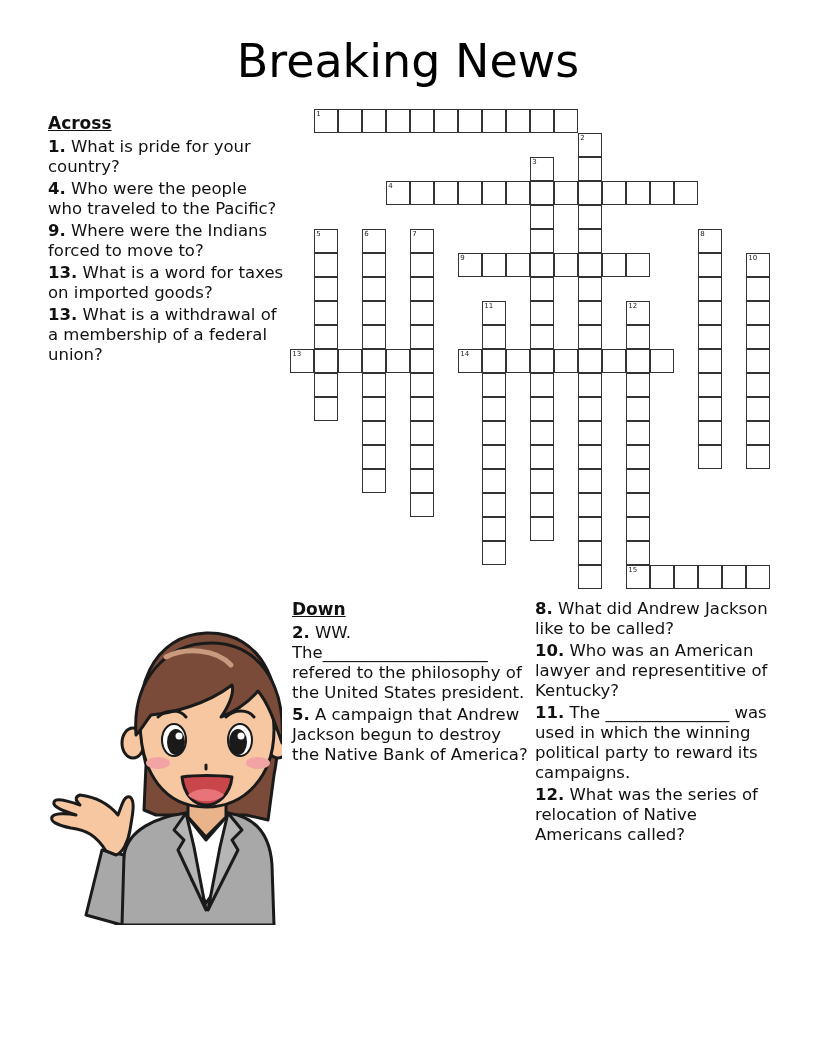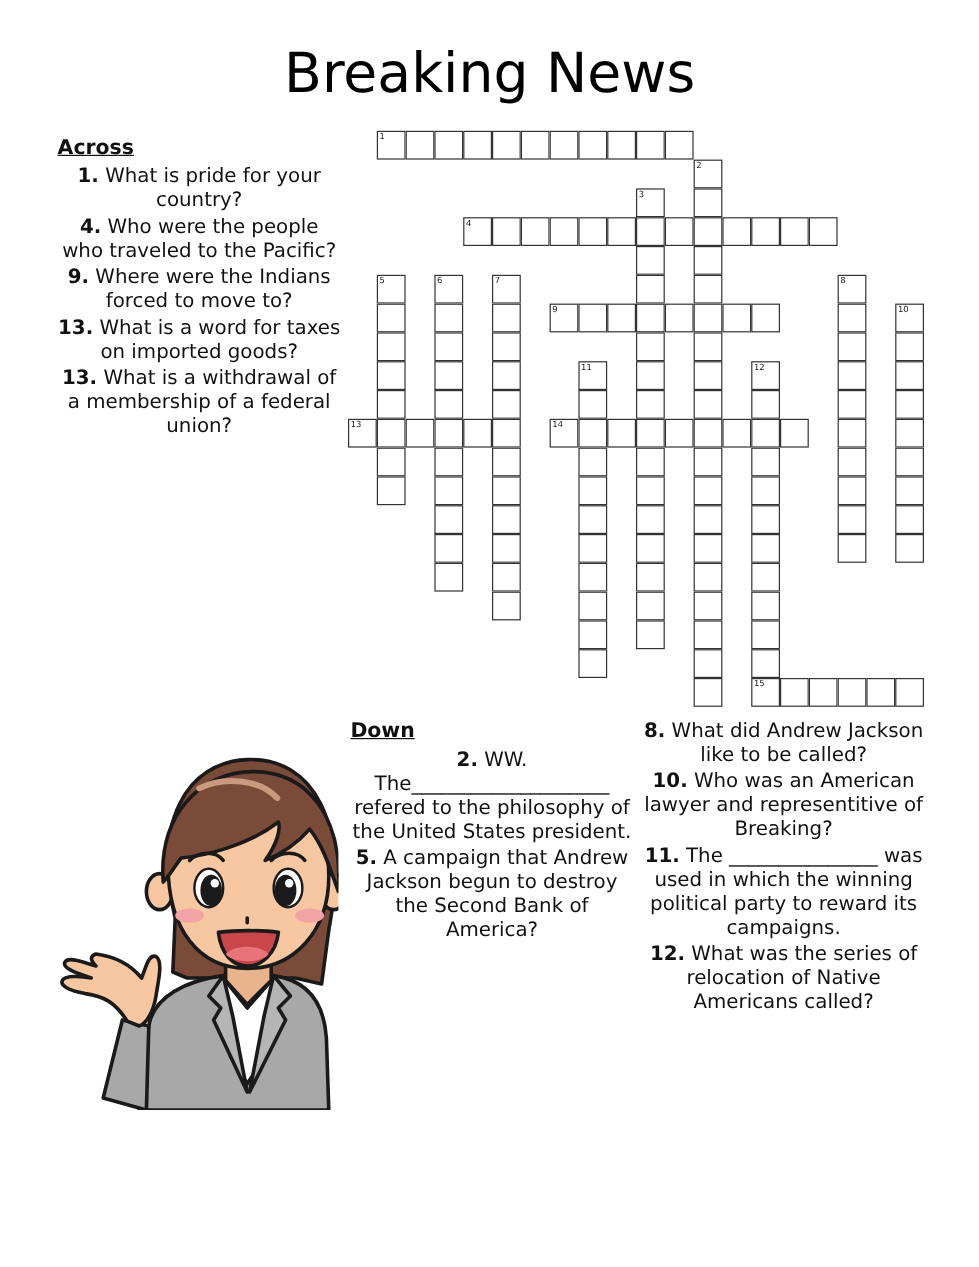--- a/index.html
+++ b/index.html
@@ -2,21 +2,21 @@
 <html><head>
 <meta charset="utf-8">
 <style>
   html, body { margin:0; padding:0; background:#ffffff; }
   body { width:816px; height:1056px; position:relative; overflow:hidden;
          font-family:"DejaVu Sans", sans-serif; color:#111; }
   .title { position:absolute; left:0; width:816px; top:34px; text-align:center;
            font-size:46px; font-family:"DejaVu Sans", sans-serif; letter-spacing:0px; color:#000; }
   .clues { position:absolute; font-size:16.5px; line-height:20px; color:#111; }
   .clues h2 { margin:0 0 4px 0; font-size:17px; font-weight:bold; text-decoration:underline; line-height:20px; }
-  .clue { margin:0 0 2px 0;text-align:center; }
+  .clue { margin:0 0 2px 0; }
   .clue .num { font-weight:bold; }
   #across { left:48px; top:113px; width:236px; }
   #down1 { left:292px; top:599px; width:236px; }
   #down2 { left:535px; top:599px; width:236px; }
   #grid { position:absolute; left:0; top:0; width:816px; height:600px; }
   .cell { position:absolute; width:24px; height:24px; box-sizing:border-box;
           border:1.5px solid #333; background:#fff; margin-left:-0.75px; margin-top:-0.75px; }
   .cell .n { position:absolute; left:1px; top:0px; font-size:7px; line-height:8px; color:#222;
              font-family:"DejaVu Sans", sans-serif; }
   #girl { position:absolute; left:46px; top:625px; width:236px; height:300px; }
@@ -213,26 +213,26 @@
   <div class="clue"><span class="num">1.</span><span> What is pride for your country?</span></div>
   <div class="clue"><span class="num">4.</span><span> Who were the people who traveled to the Pacific?</span></div>
   <div class="clue"><span class="num">9.</span><span> Where were the Indians forced to move to?</span></div>
   <div class="clue"><span class="num">13.</span><span> What is a word for taxes on imported goods?</span></div>
   <div class="clue"><span class="num">13.</span><span> What is a withdrawal of a membership of a federal union?</span></div>
 </div>
 
 <div id="down1" class="clues">
   <h2>Down</h2>
   <div class="clue"><span class="num">2.</span><span> WW. The____________________ refered to the philosophy of the United States president.</span></div>
-  <div class="clue"><span class="num">5.</span><span> A campaign that Andrew Jackson begun to destroy the Second Bank of America?</span></div>
+  <div class="clue"><span class="num">5.</span><span> A campaign that Andrew Jackson begun to destroy the Native Bank of America?</span></div>
 </div>
 
 <div id="down2" class="clues">
   <div class="clue"><span class="num">8.</span><span> What did Andrew Jackson like to be called?</span></div>
-  <div class="clue"><span class="num">10.</span><span> Who was an American lawyer and representitive of Breaking?</span></div>
+  <div class="clue"><span class="num">10.</span><span> Who was an American lawyer and representitive of Kentucky?</span></div>
   <div class="clue"><span class="num">11.</span><span> The _______________ was used in which the winning political party to reward its campaigns.</span></div>
   <div class="clue"><span class="num">12.</span><span> What was the series of relocation of Native Americans called?</span></div>
 </div>
 
 <div id="girl">
   <svg width="236" height="300" viewBox="0 0 236 300" xmlns="http://www.w3.org/2000/svg">
     <g stroke="#1a1a1a" stroke-width="3" stroke-linejoin="round" stroke-linecap="round">
 
       <path d="M100 140 C80 60 110 10 160 8 C215 6 245 60 228 150 L222 195 L200 190 L110 190 L98 185 Z" fill="#7b4b3a"></path>
 

